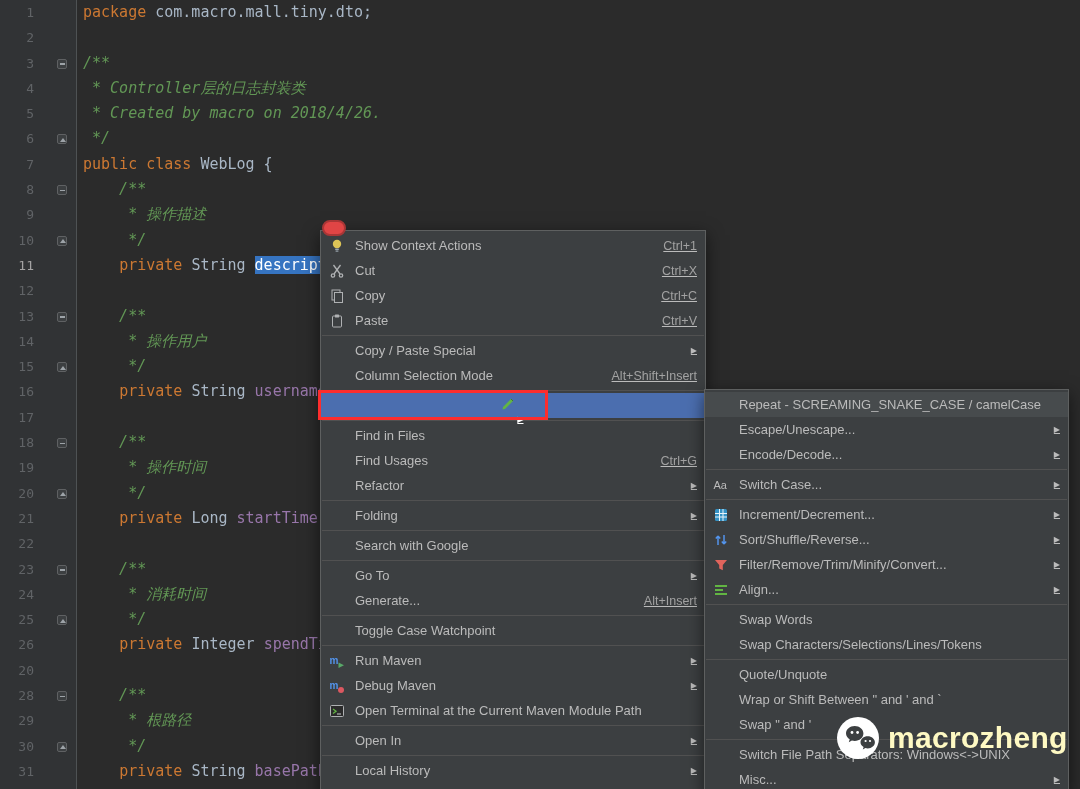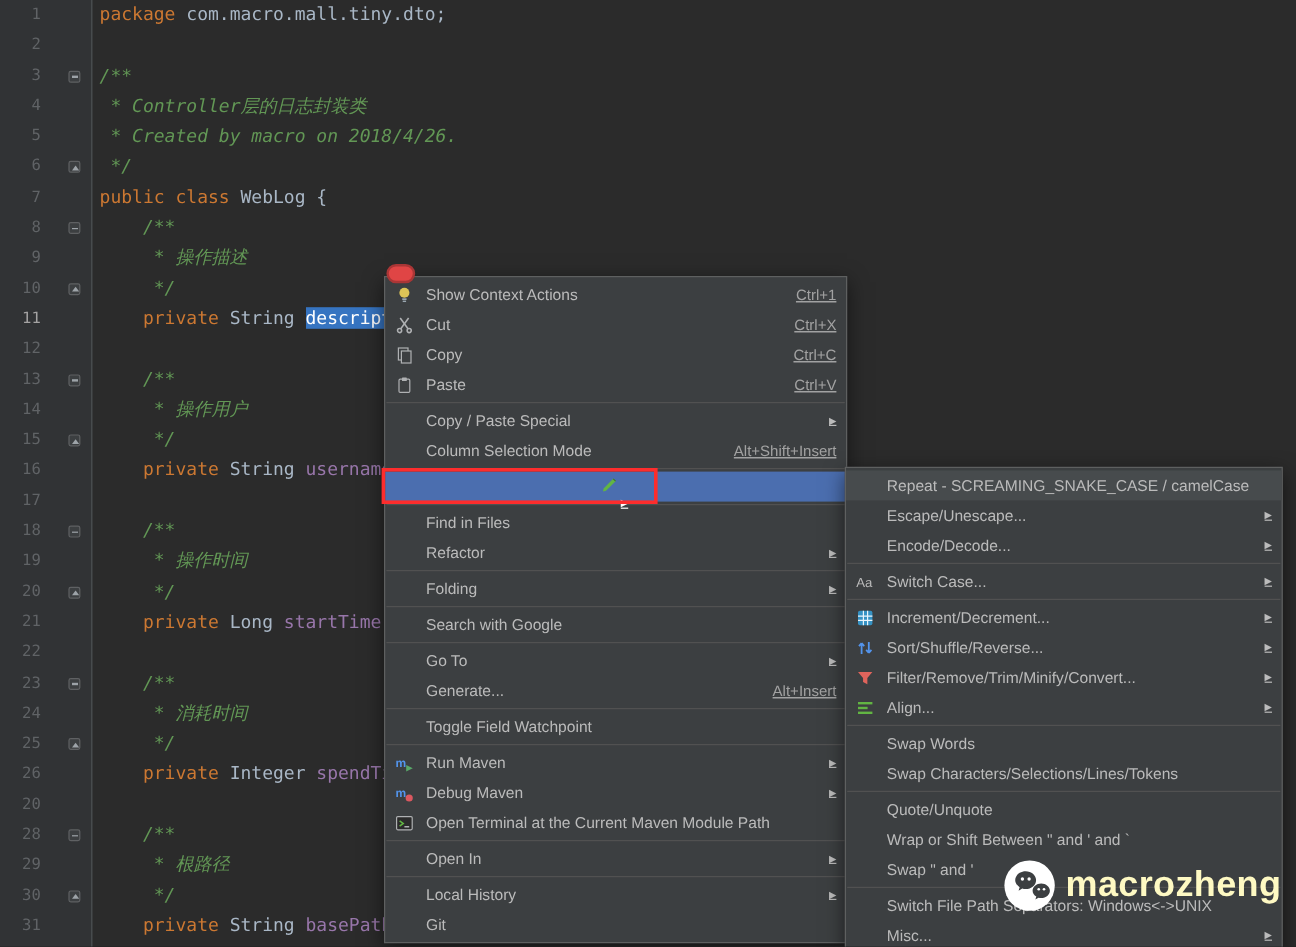--- a/index.html
+++ b/index.html
@@ -358,20 +358,27 @@
         </span>
       </div>
       <div class="menu-sep"></div>
       <div class="menu-item">
         <span class="menu-icon"></span>
         <span class="menu-label">Find in Files</span>
         <span class="menu-right"></span>
       </div>
       <div class="menu-item">
         <span class="menu-icon"></span>
+        <span class="menu-label">Find Usages</span>
+        <span class="menu-right">
+          <span class="menu-shortcut">Ctrl+G</span>
+        </span>
+      </div>
+      <div class="menu-item">
+        <span class="menu-icon"></span>
         <span class="menu-label">Refactor</span>
         <span class="menu-right">
           <span class="menu-arrow">▶</span>
         </span>
       </div>
       <div class="menu-sep"></div>
       <div class="menu-item">
         <span class="menu-icon"></span>
         <span class="menu-label">Folding</span>
         <span class="menu-right">
@@ -395,21 +402,21 @@
       <div class="menu-item">
         <span class="menu-icon"></span>
         <span class="menu-label">Generate...</span>
         <span class="menu-right">
           <span class="menu-shortcut">Alt+Insert</span>
         </span>
       </div>
       <div class="menu-sep"></div>
       <div class="menu-item">
         <span class="menu-icon"></span>
-        <span class="menu-label">Toggle Field Watchpoint</span>
+        <span class="menu-label">Toggle Case Watchpoint</span>
         <span class="menu-right"></span>
       </div>
       <div class="menu-sep"></div>
       <div class="menu-item">
         <span class="menu-icon">
           <svg width="16" height="16" viewBox="0 0 16 16">
             <text x="0.5" y="11" font-size="10" font-weight="bold" fill="#5394EC" font-family="Liberation Sans,sans-serif">m</text>
             <path d="M9.5 9.5 L15 12.2 L9.5 15 Z" fill="#59A869"></path>
           </svg>
         </span>

